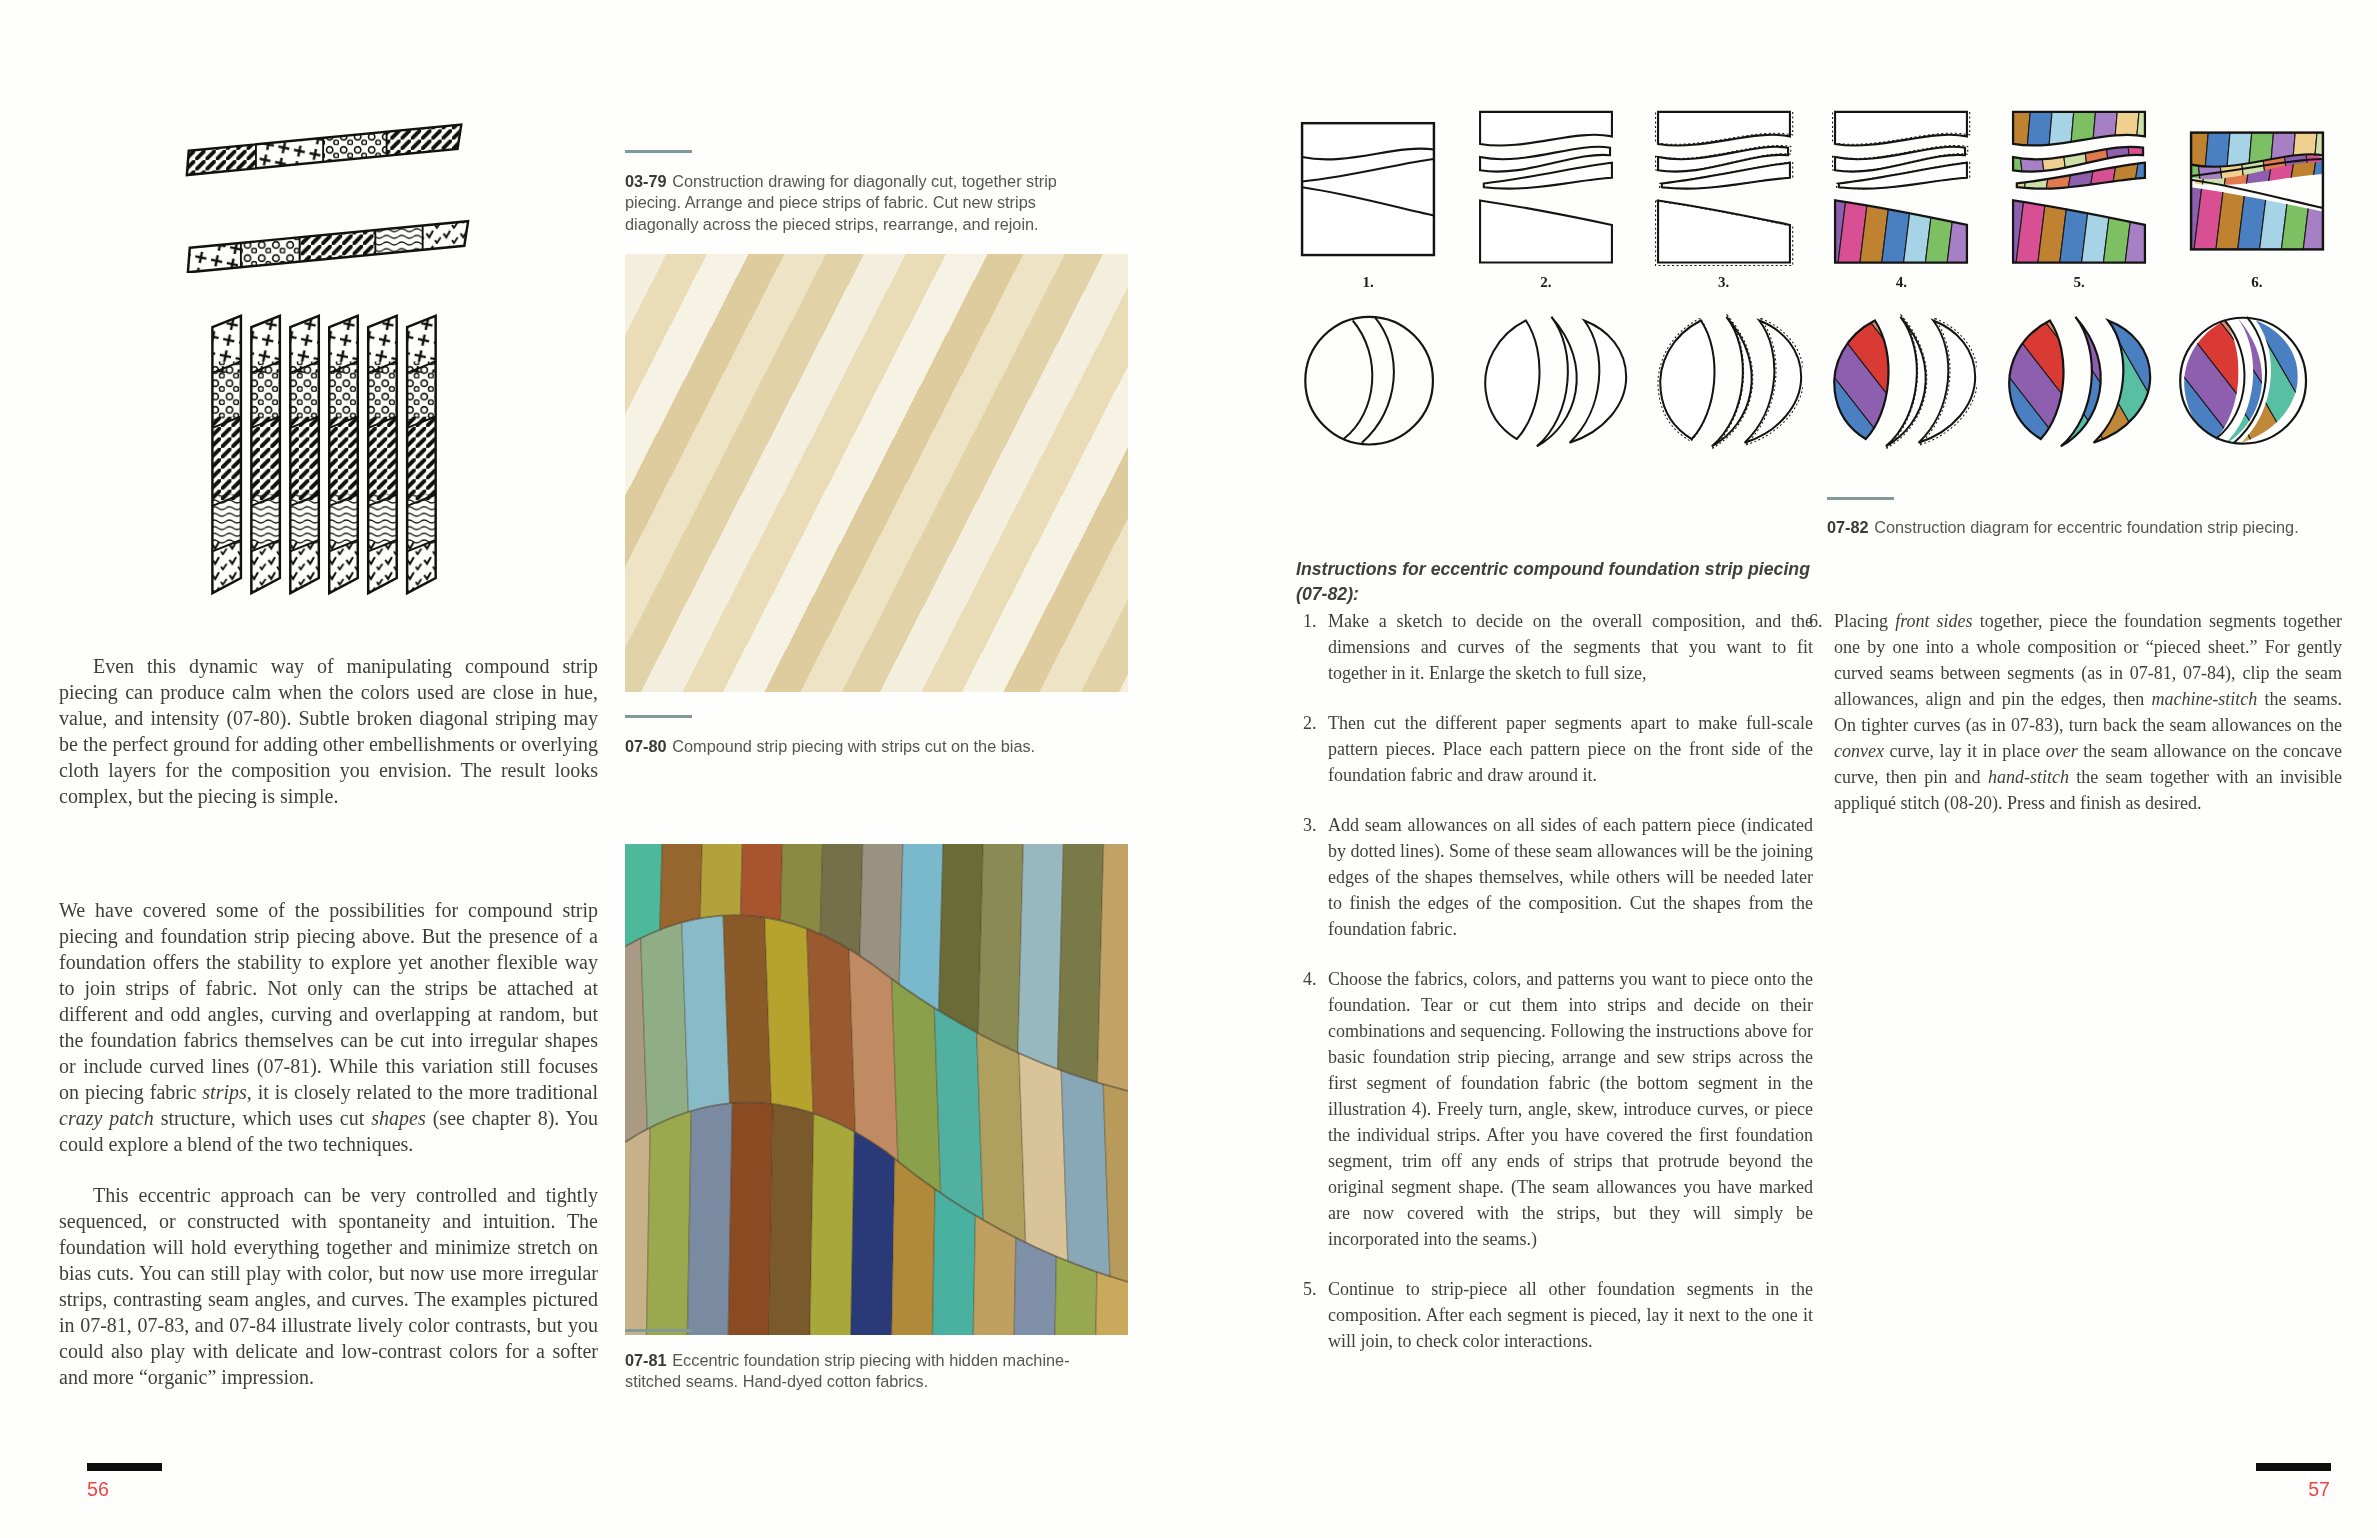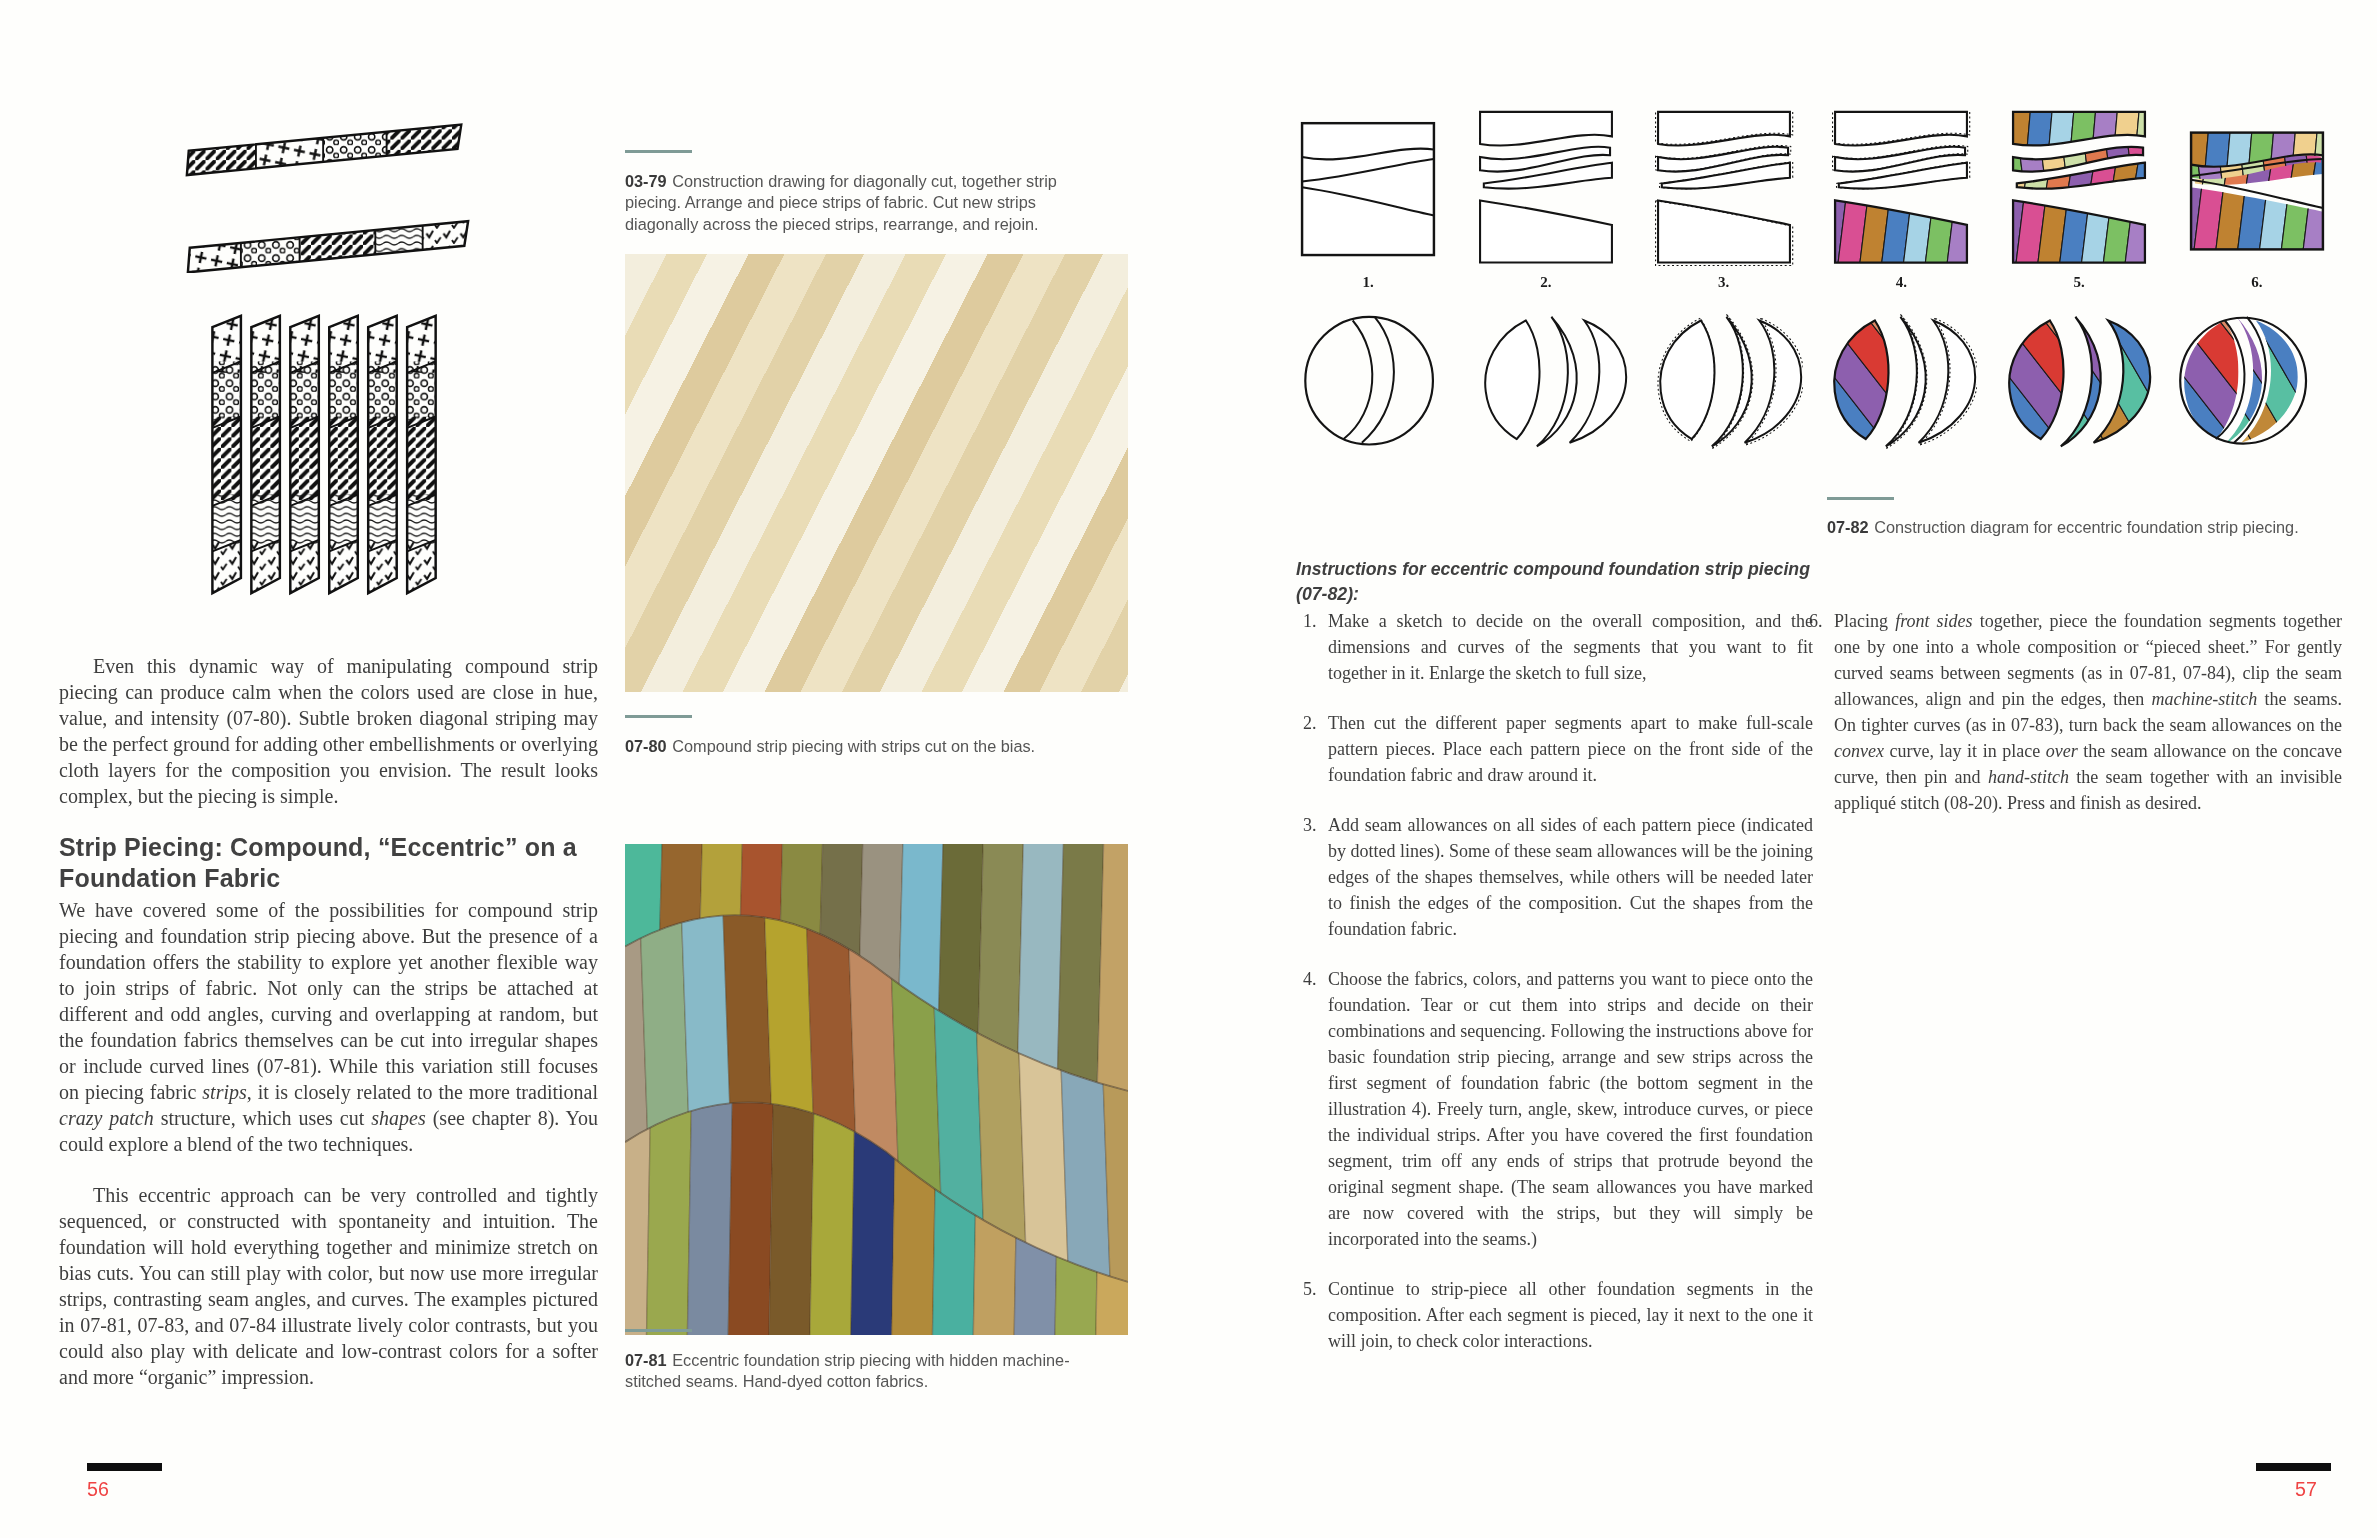--- a/index.html
+++ b/index.html
@@ -158,24 +158,20 @@
     <use href="#vstrip" x="0"></use>
     <use href="#vstrip" x="41"></use>
     <use href="#vstrip" x="82"></use>
     <use href="#vstrip" x="123"></use>
     <use href="#vstrip" x="164"></use>
     <use href="#vstrip" x="205"></use>
   </svg>
 
   <div class="abs body-text ind" style="left:59px;top:653px;width:539px">Even this dynamic way of manipulating compound strip piecing can produce calm when the colors used are close in hue, value, and intensity (07-80). Subtle broken diagonal striping may be the perfect ground for adding other embellishments or overlying cloth layers for the composition you envision. The result looks complex, but the piecing is simple.</div>
 
-  <div class="abs sec-heading" style="left:59px;top:832px;width:559px">
-    <div>Strip Piecing: Compound, “Eccentric” on a</div>
-    <div>Foundation Fabric</div>
-  </div>
 
   <div class="abs body-text" style="left:59px;top:897px;width:539px"><span>We have covered some of the possibilities for compound strip piecing and foundation strip piecing above. But the presence of a foundation offers the stability to explore yet another flexible way to join strips of fabric. Not only can the strips be attached at different and odd angles, curving and overlapping at random, but the foundation fabrics themselves can be cut into irregular shapes or include curved lines (07-81). While this variation still focuses on piecing fabric </span><em>strips</em><span>, it is closely related to the more traditional </span><em>crazy patch</em><span> structure, which uses cut </span><em>shapes</em><span> (see chapter 8). You could explore a blend of the two techniques.</span></div>
 
   <div class="abs body-text ind" style="left:59px;top:1182px;width:539px">This eccentric approach can be very controlled and tightly sequenced, or constructed with spontaneity and intuition. The foundation will hold everything together and minimize stretch on bias cuts. You can still play with color, but now use more irregular strips, contrasting seam angles, and curves. The examples pictured in 07-81, 07-83, and 07-84 illustrate lively color contrasts, but you could also play with delicate and low-contrast colors for a softer and more “organic” impression.</div>
 
   <div class="abs rule" style="left:625px;top:150px;width:67px"></div>
   <div class="abs caption" style="left:625px;top:171px;width:481px">
     <b>03-79</b><span>Construction drawing for diagonally cut, together strip piecing. Arrange and piece strips of fabric. Cut new strips diagonally across the pieced strips, rearrange, and rejoin.</span>
   </div>
 
@@ -659,16 +655,16 @@
   </div>
 
   <div class="abs items" style="left:1809px;top:608px;width:533px">
     <div class="item">
       <span class="num">6.</span>
       <span><span>Placing </span><em>front sides</em><span> together, piece the foundation segments together one by one into a whole composition or “pieced sheet.” For gently curved seams between segments (as in 07-81, 07-84), clip the seam allowances, align and pin the edges, then </span><em>machine-stitch</em><span> the seams. On tighter curves (as in 07-83), turn back the seam allowances on the </span><em>convex</em><span> curve, lay it in place </span><em>over</em><span> the seam allowance on the concave curve, then pin and </span><em>hand-stitch</em><span> the seam together with an invisible appliqué stitch (08-20). Press and finish as desired.</span></span>
     </div>
   </div>
 
   <div class="abs bar" style="left:2256px;top:1463px;width:75px"></div>
-  <div class="abs pagenum" style="left:2282px;top:1478px;width:48px;text-align:center">57</div>
+  <div class="abs pagenum" style="left:2282px;top:1478px;width:48px;text-align:right">57</div>
 
 </div>
 
 
 </body></html>

